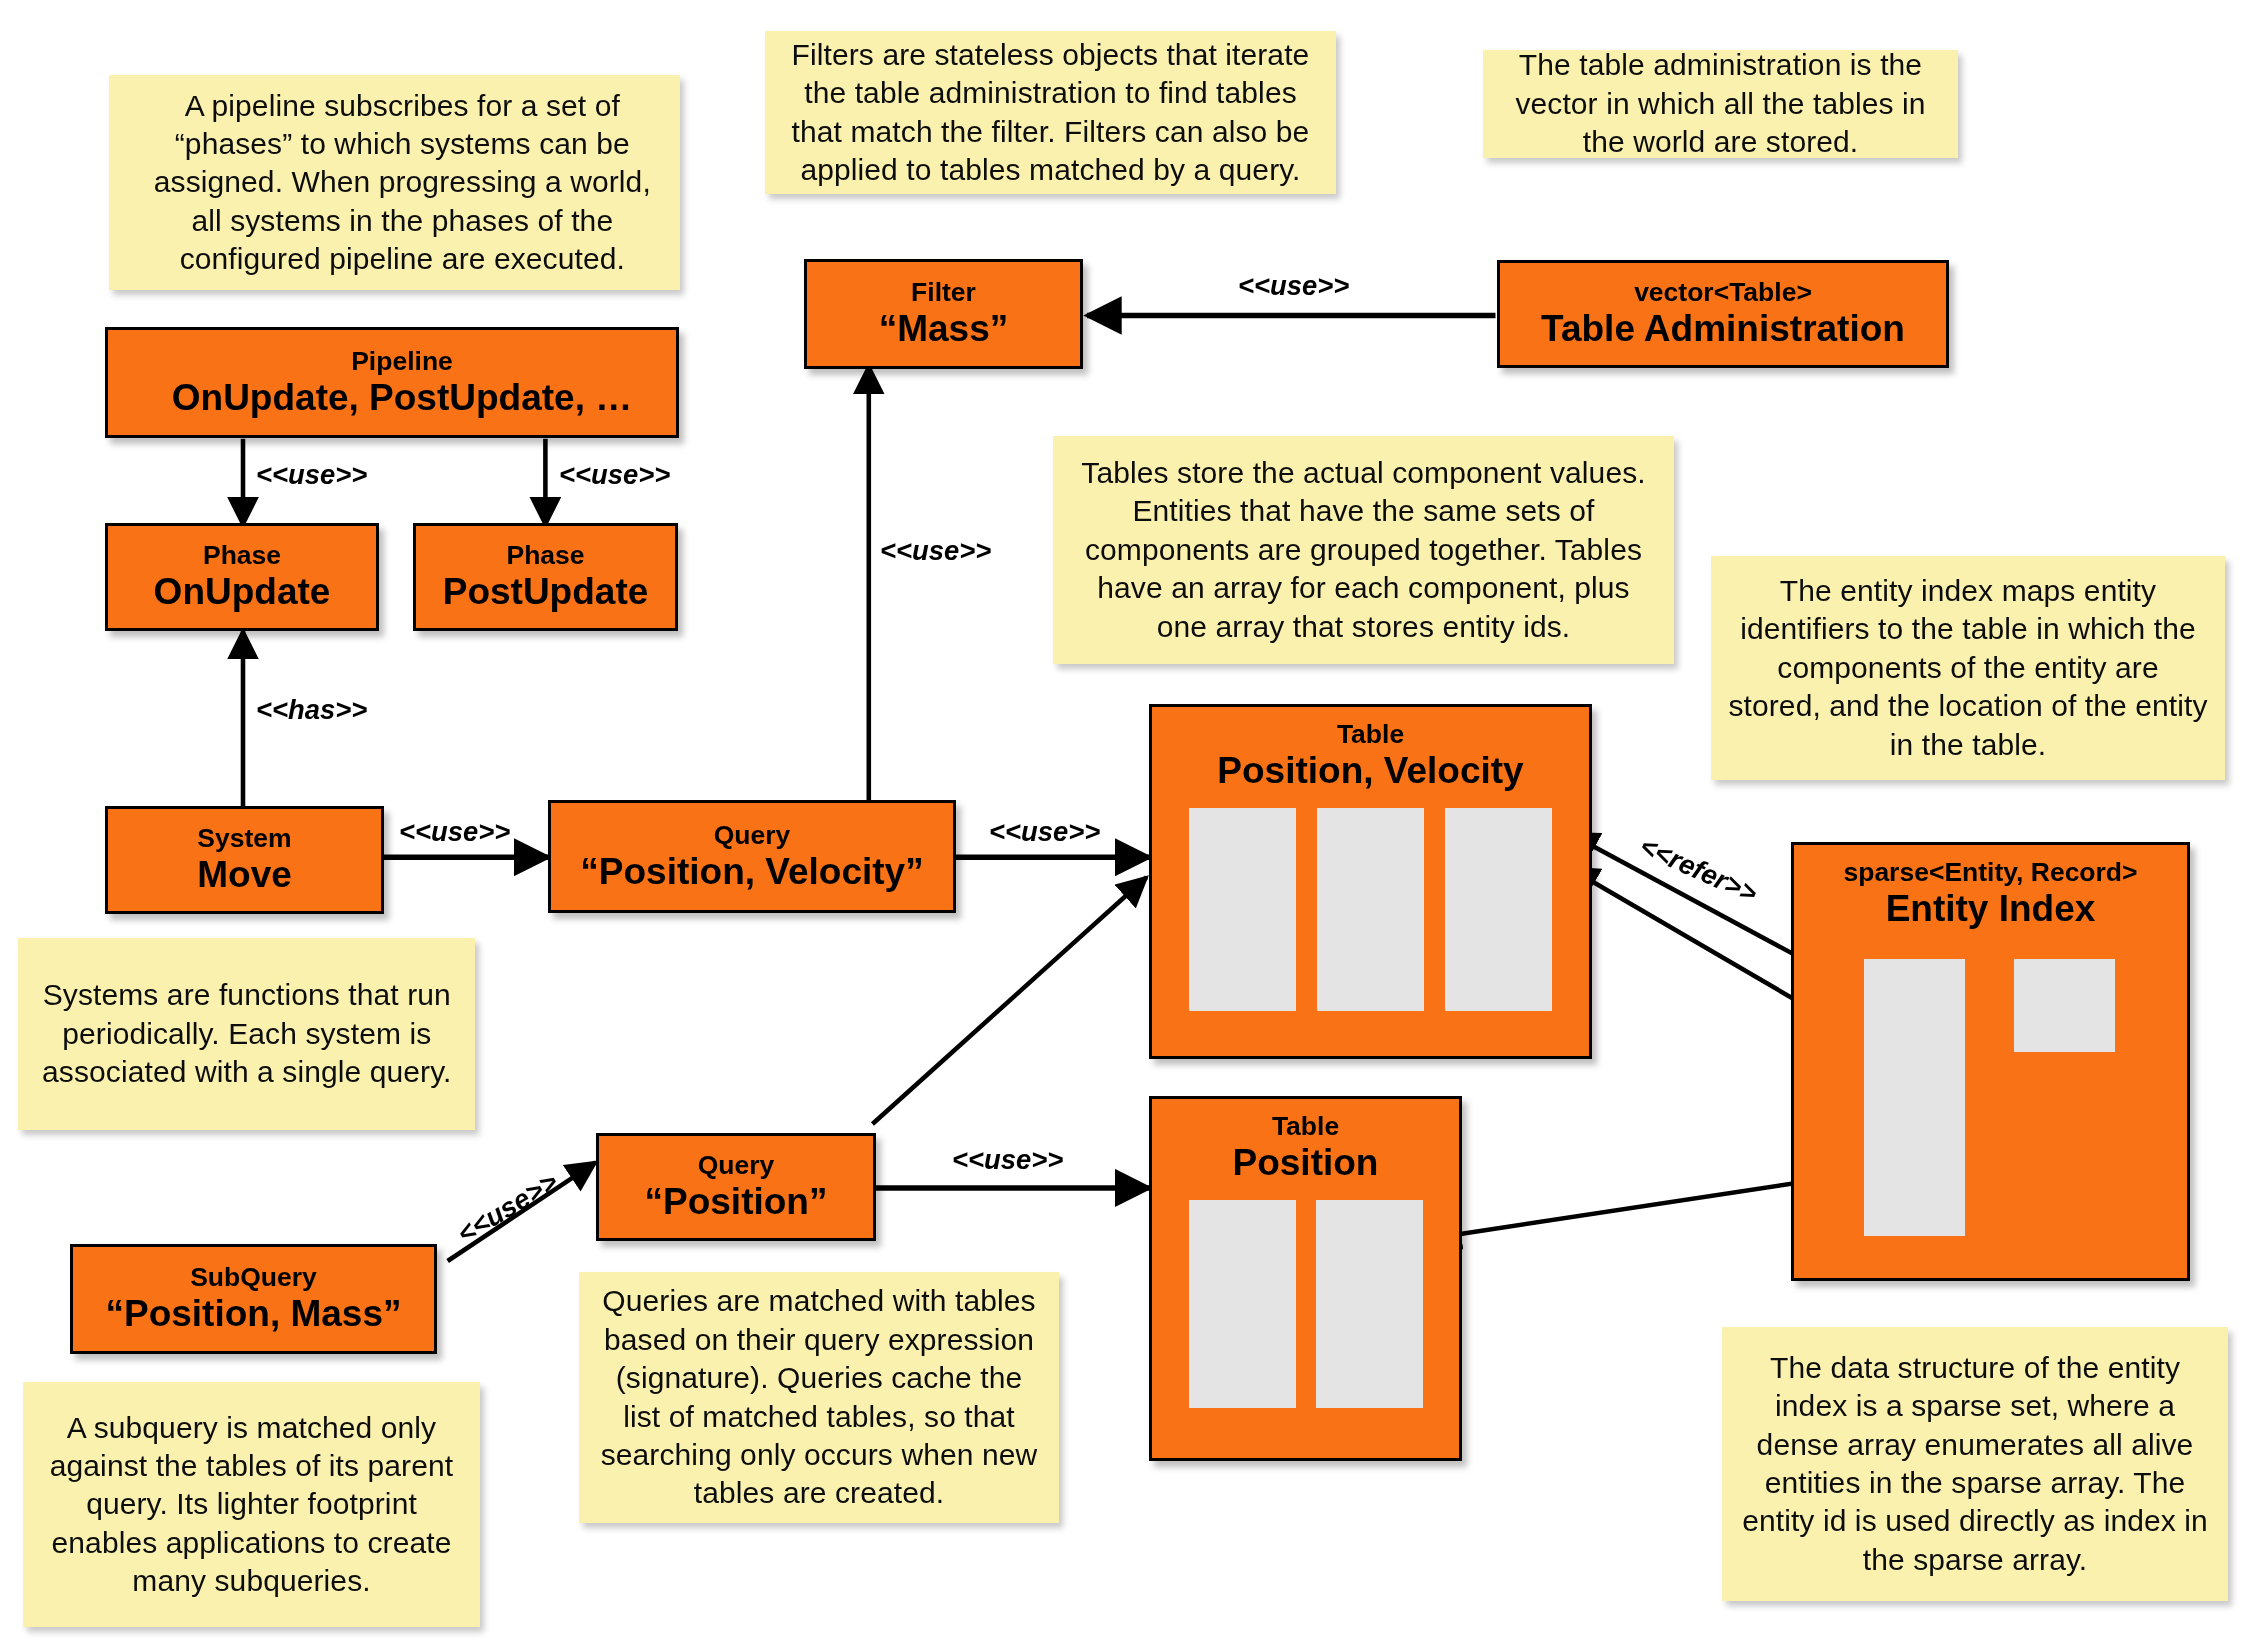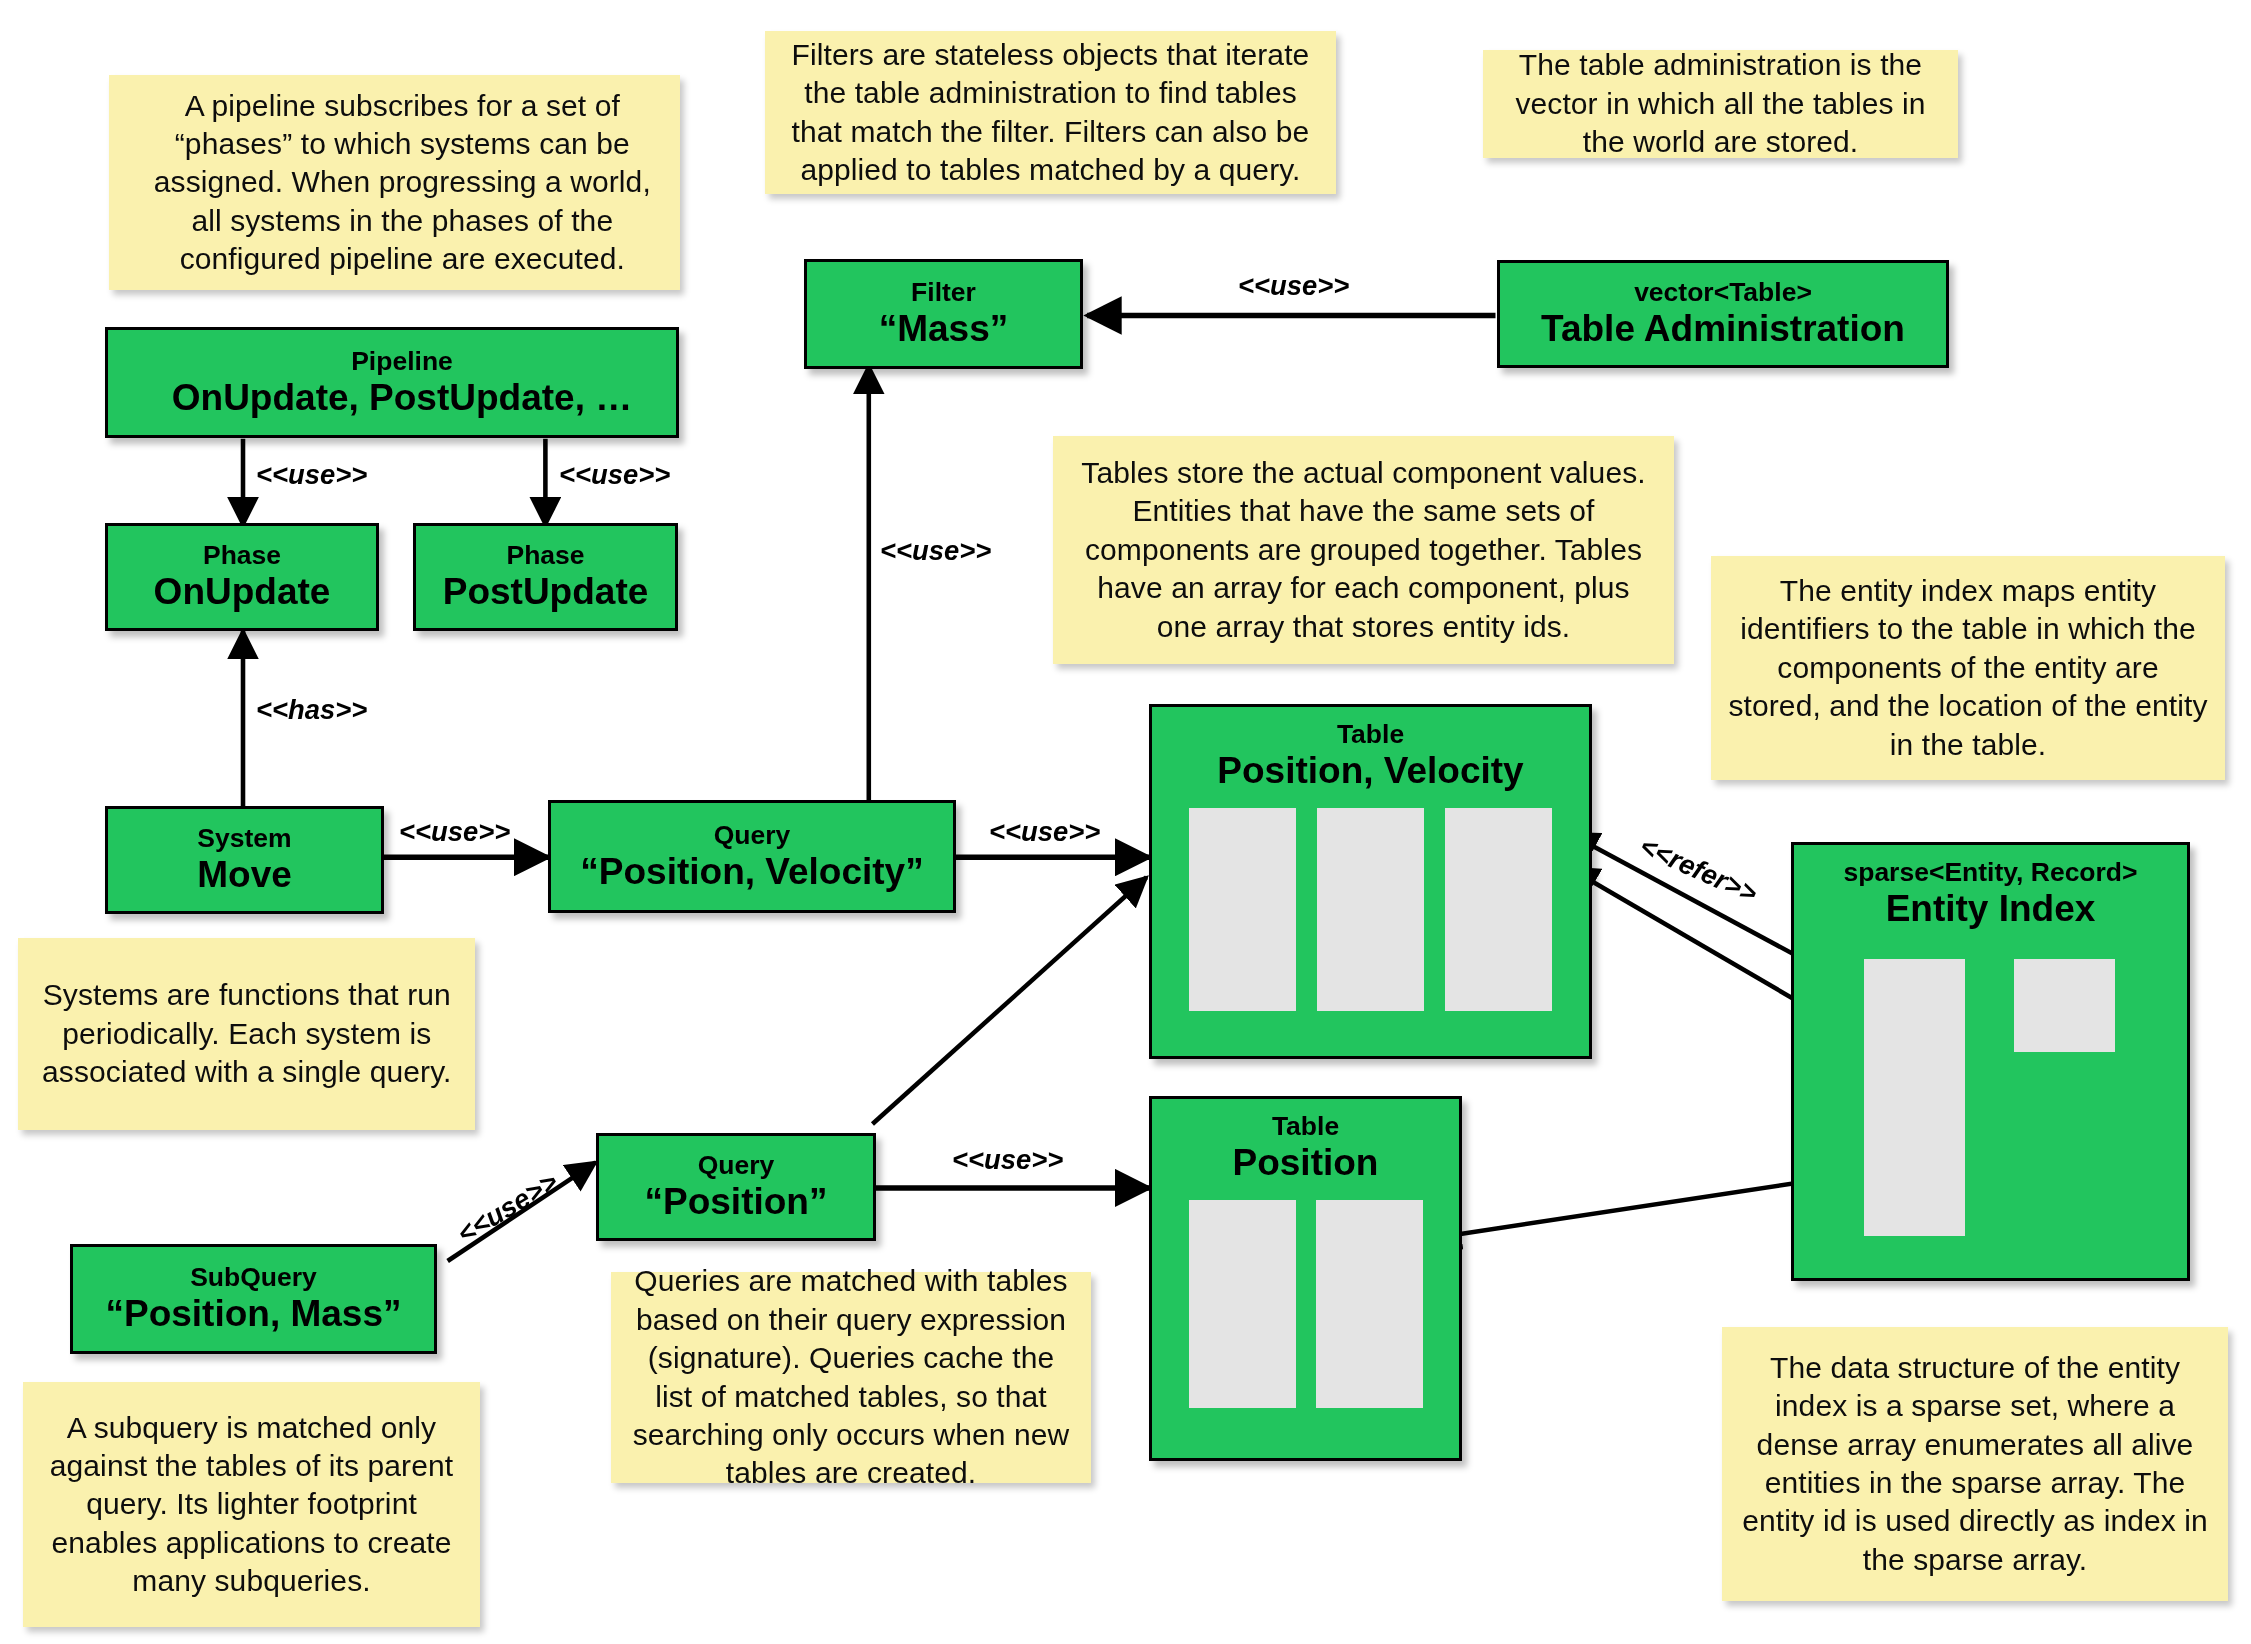--- a/index.html
+++ b/index.html
@@ -27,21 +27,21 @@
     color:#0d0d0d;
     font-size:30px;
     line-height:1.28;
     padding:12.8px 16.4px;
     letter-spacing:0.1px;
   }
   .note span{display:block;}
   
   .box{
     position:absolute;
-    background:#22c55e;
+    background:#f97316;
     border:3.7px solid #000000;
     box-sizing:border-box;
     box-shadow:4.6px 5.5px 6.4px rgba(0,0,0,0.25);
     display:flex;
     flex-direction:column;
     align-items:center;
     justify-content:center;
     color:#000;
   }
   .box .stereo{
@@ -153,21 +153,21 @@
   </div>
 
   <div class="note" style="left:1711px;top:556px;width:514px;height:224px;">
     <span>The entity index maps entity identifiers to the table in which the components of the entity are stored, and the location of the entity in the table.</span>
   </div>
 
   <div class="note" style="left:18.3px;top:938px;width:457px;height:192px;">
     <span>Systems are functions that run periodically. Each system is associated with a single query.</span>
   </div>
 
-  <div class="note" style="left:579px;top:1272px;width:480px;height:211px;margin-left:32px;">
+  <div class="note" style="left:579px;top:1272px;width:480px;height:251px;">
     <span>Queries are matched with tables based on their query expression (signature). Queries cache the list of matched tables, so that searching only occurs when new tables are created.</span>
   </div>
 
   <div class="note" style="left:23px;top:1382px;width:457px;height:245px;">
     <span>A subquery is matched only against the tables of its parent query. Its lighter footprint enables applications to create many subqueries.</span>
   </div>
 
   <div class="note" style="left:1722px;top:1327px;width:506px;height:274px;">
     <span>The data structure of the entity index is a sparse set, where a dense array enumerates all alive entities in the sparse array. The entity id is used directly as index in the sparse array.</span>
   </div>

